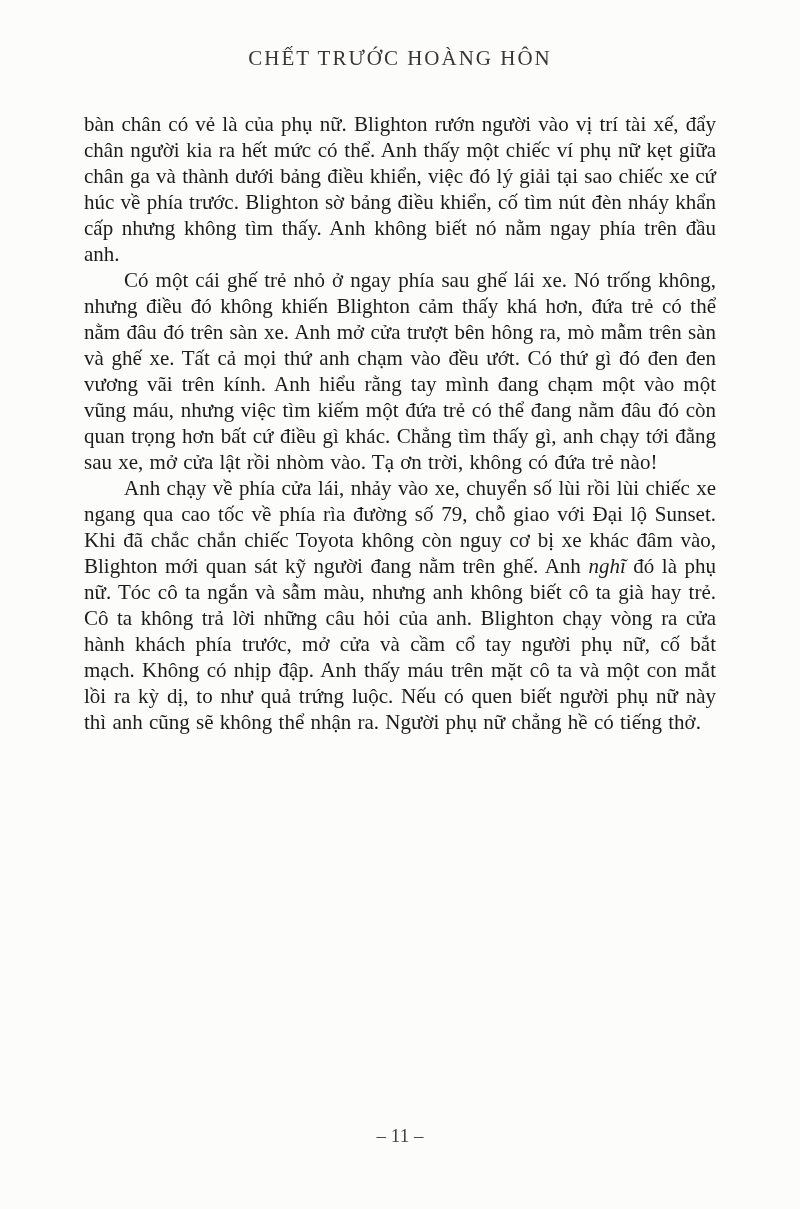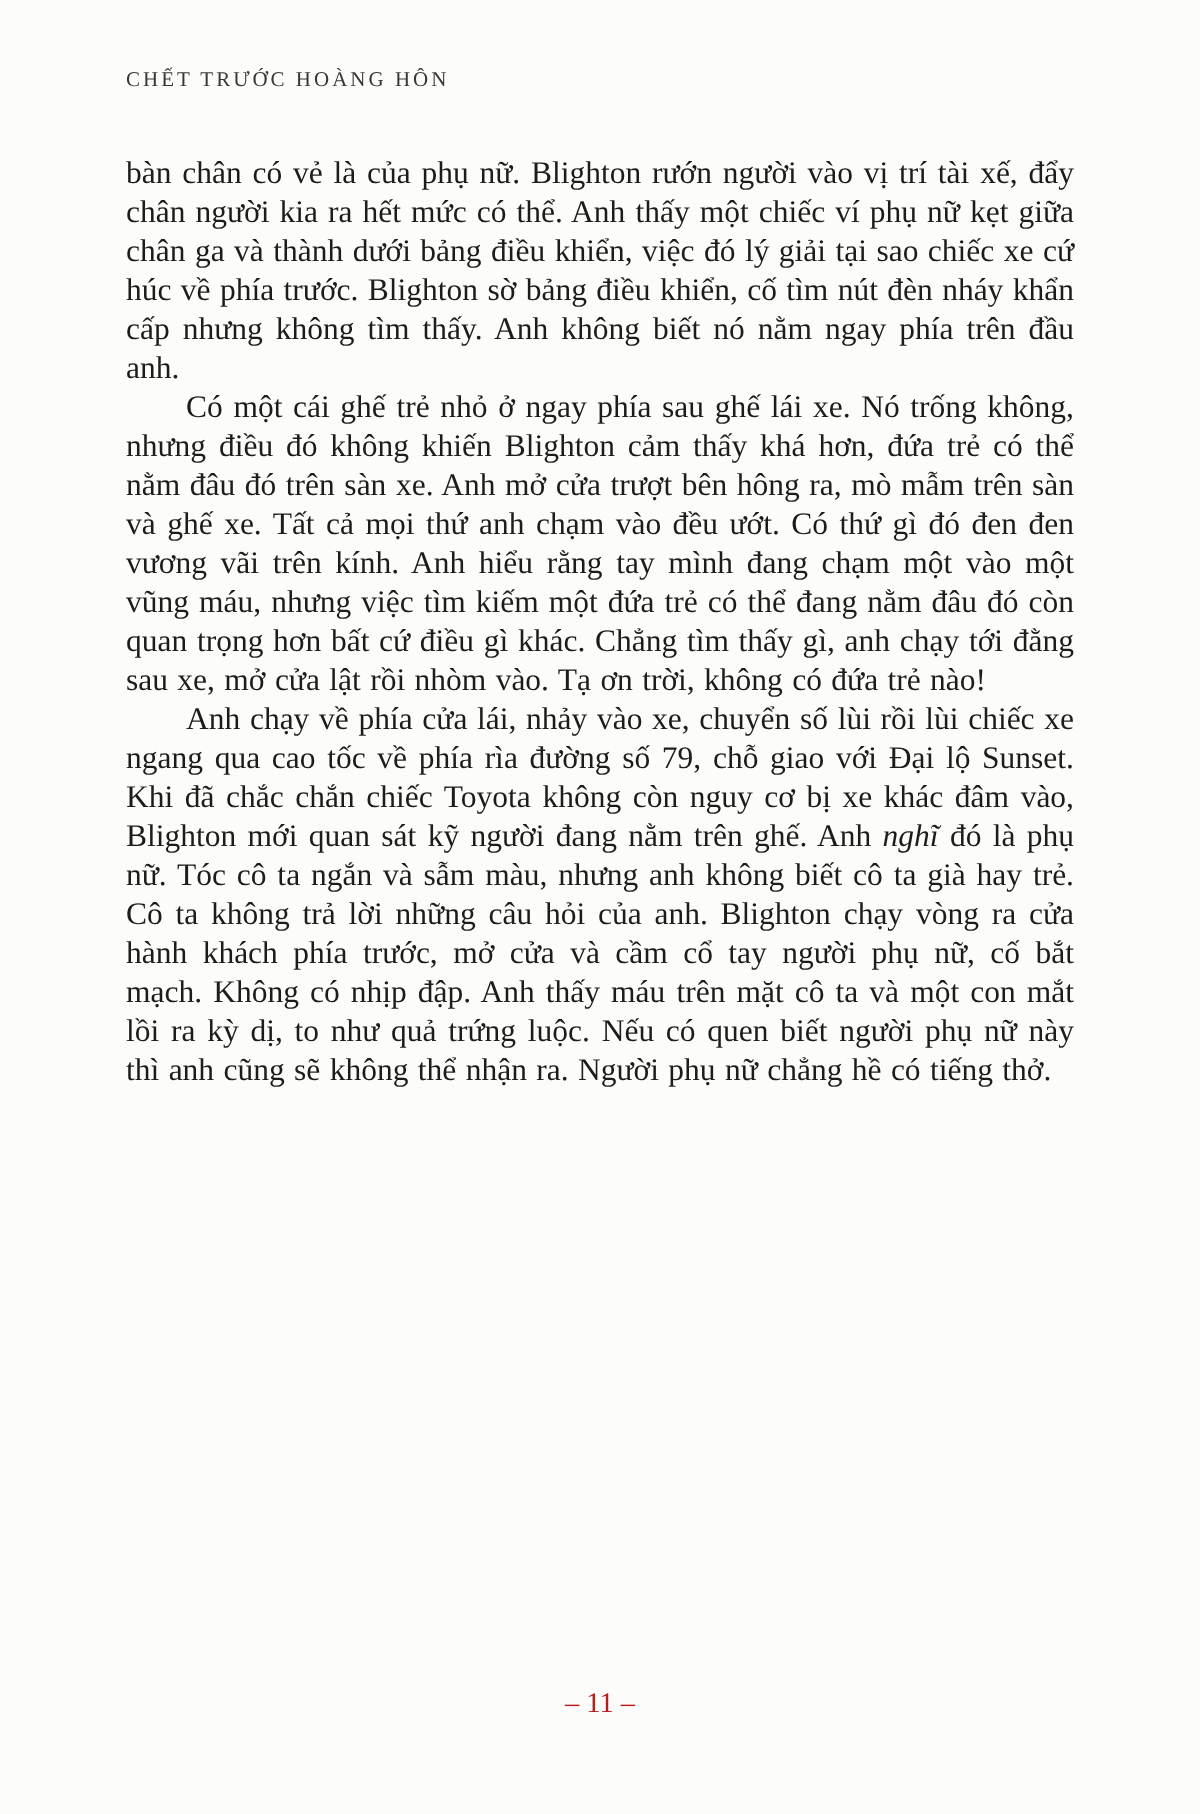--- a/index.html
+++ b/index.html
@@ -13,22 +13,22 @@
     height: 1209px;
     margin: 0 auto;
     background: #fcfcfa;
     box-sizing: border-box;
     padding: 46px 84px 0 84px;
     font-family: "Liberation Serif", "DejaVu Serif", serif;
     color: #1e1c1a;
     overflow: hidden;
   }
   .running-header {
-    text-align: left;
-    font-size: 14px;
+    text-align: center;
+    font-size: 21px;
     letter-spacing: 2px;
     color: #3a3632;
     margin: 0 0 40px 0;
     font-weight: normal;
   }
   .body-text p {
     margin: 0;
     font-size: 21px;
     line-height: 26px;
     text-align: justify;
@@ -40,21 +40,21 @@
   .body-text em {
     font-style: italic;
   }
   .page-number {
     position: absolute;
     left: 0;
     right: 0;
     bottom: 62px;
     text-align: center;
     font-size: 19px;
-    color: #b91c1c;
+    color: #404040;
   }
 </style>
 </head>
 <body>
 
 <div class="page">
 
   <h1 class="running-header">CHẾT TRƯỚC HOÀNG HÔN</h1>
 
   <div class="body-text">

